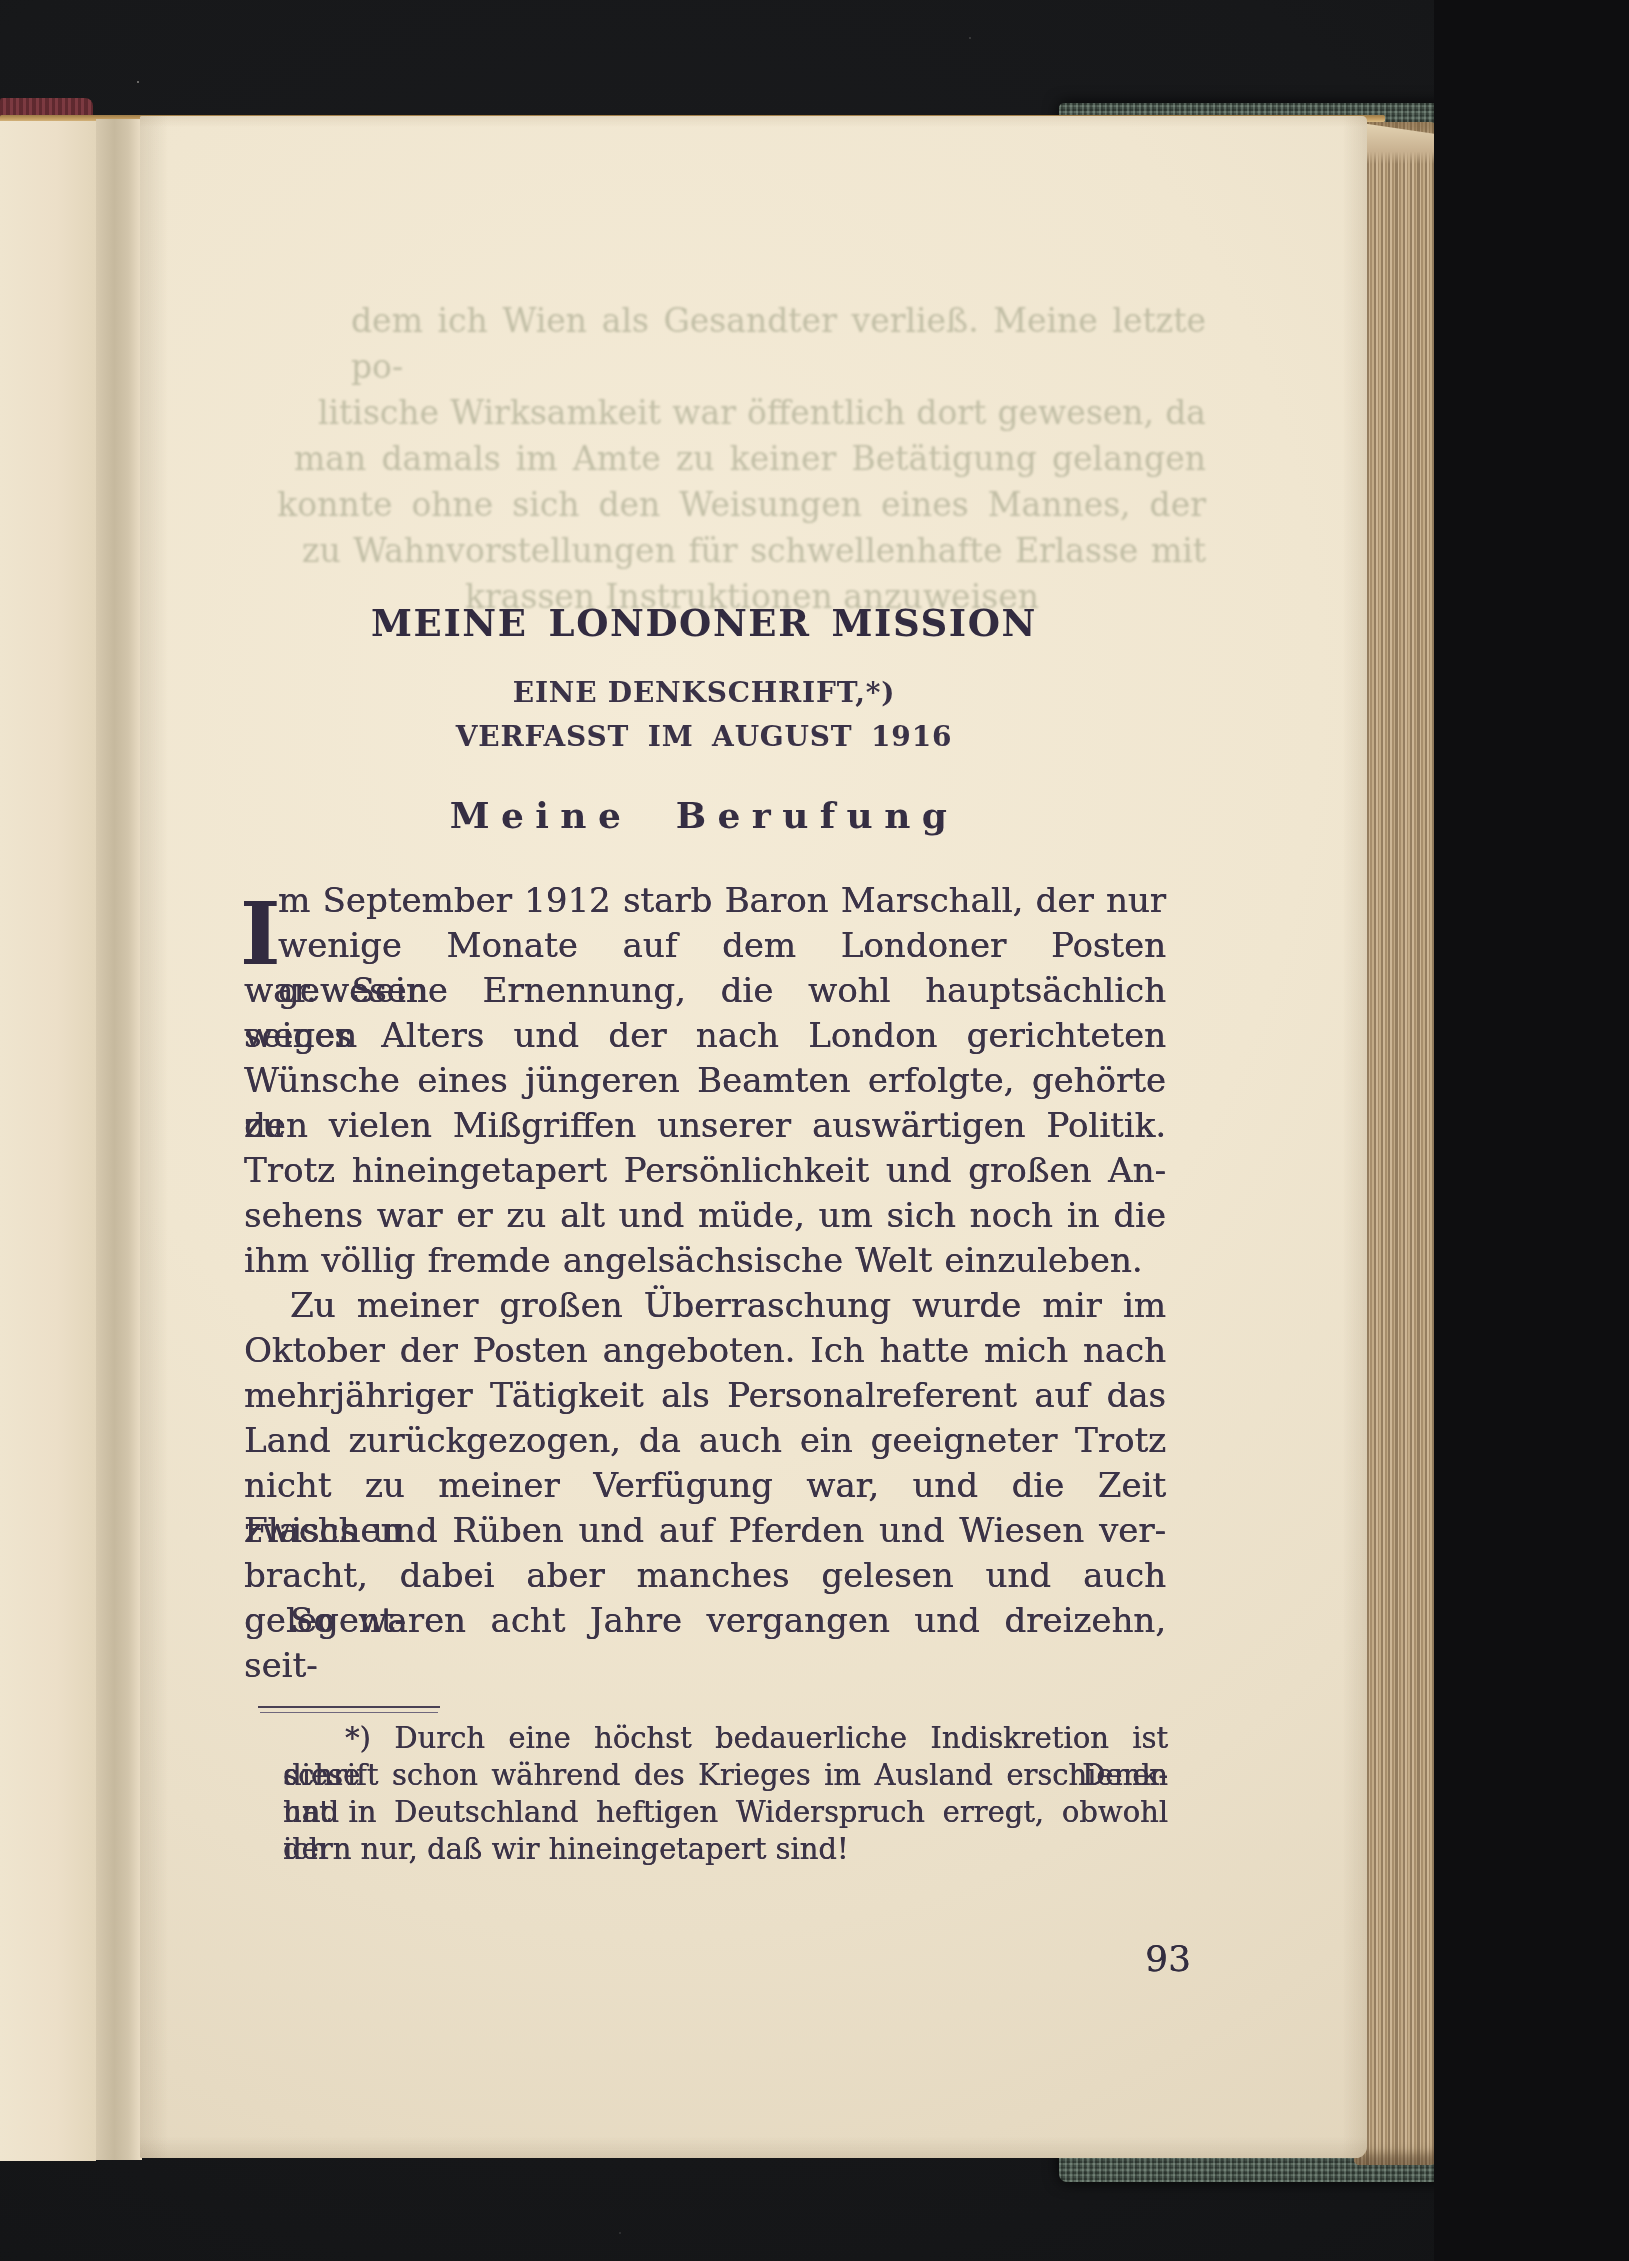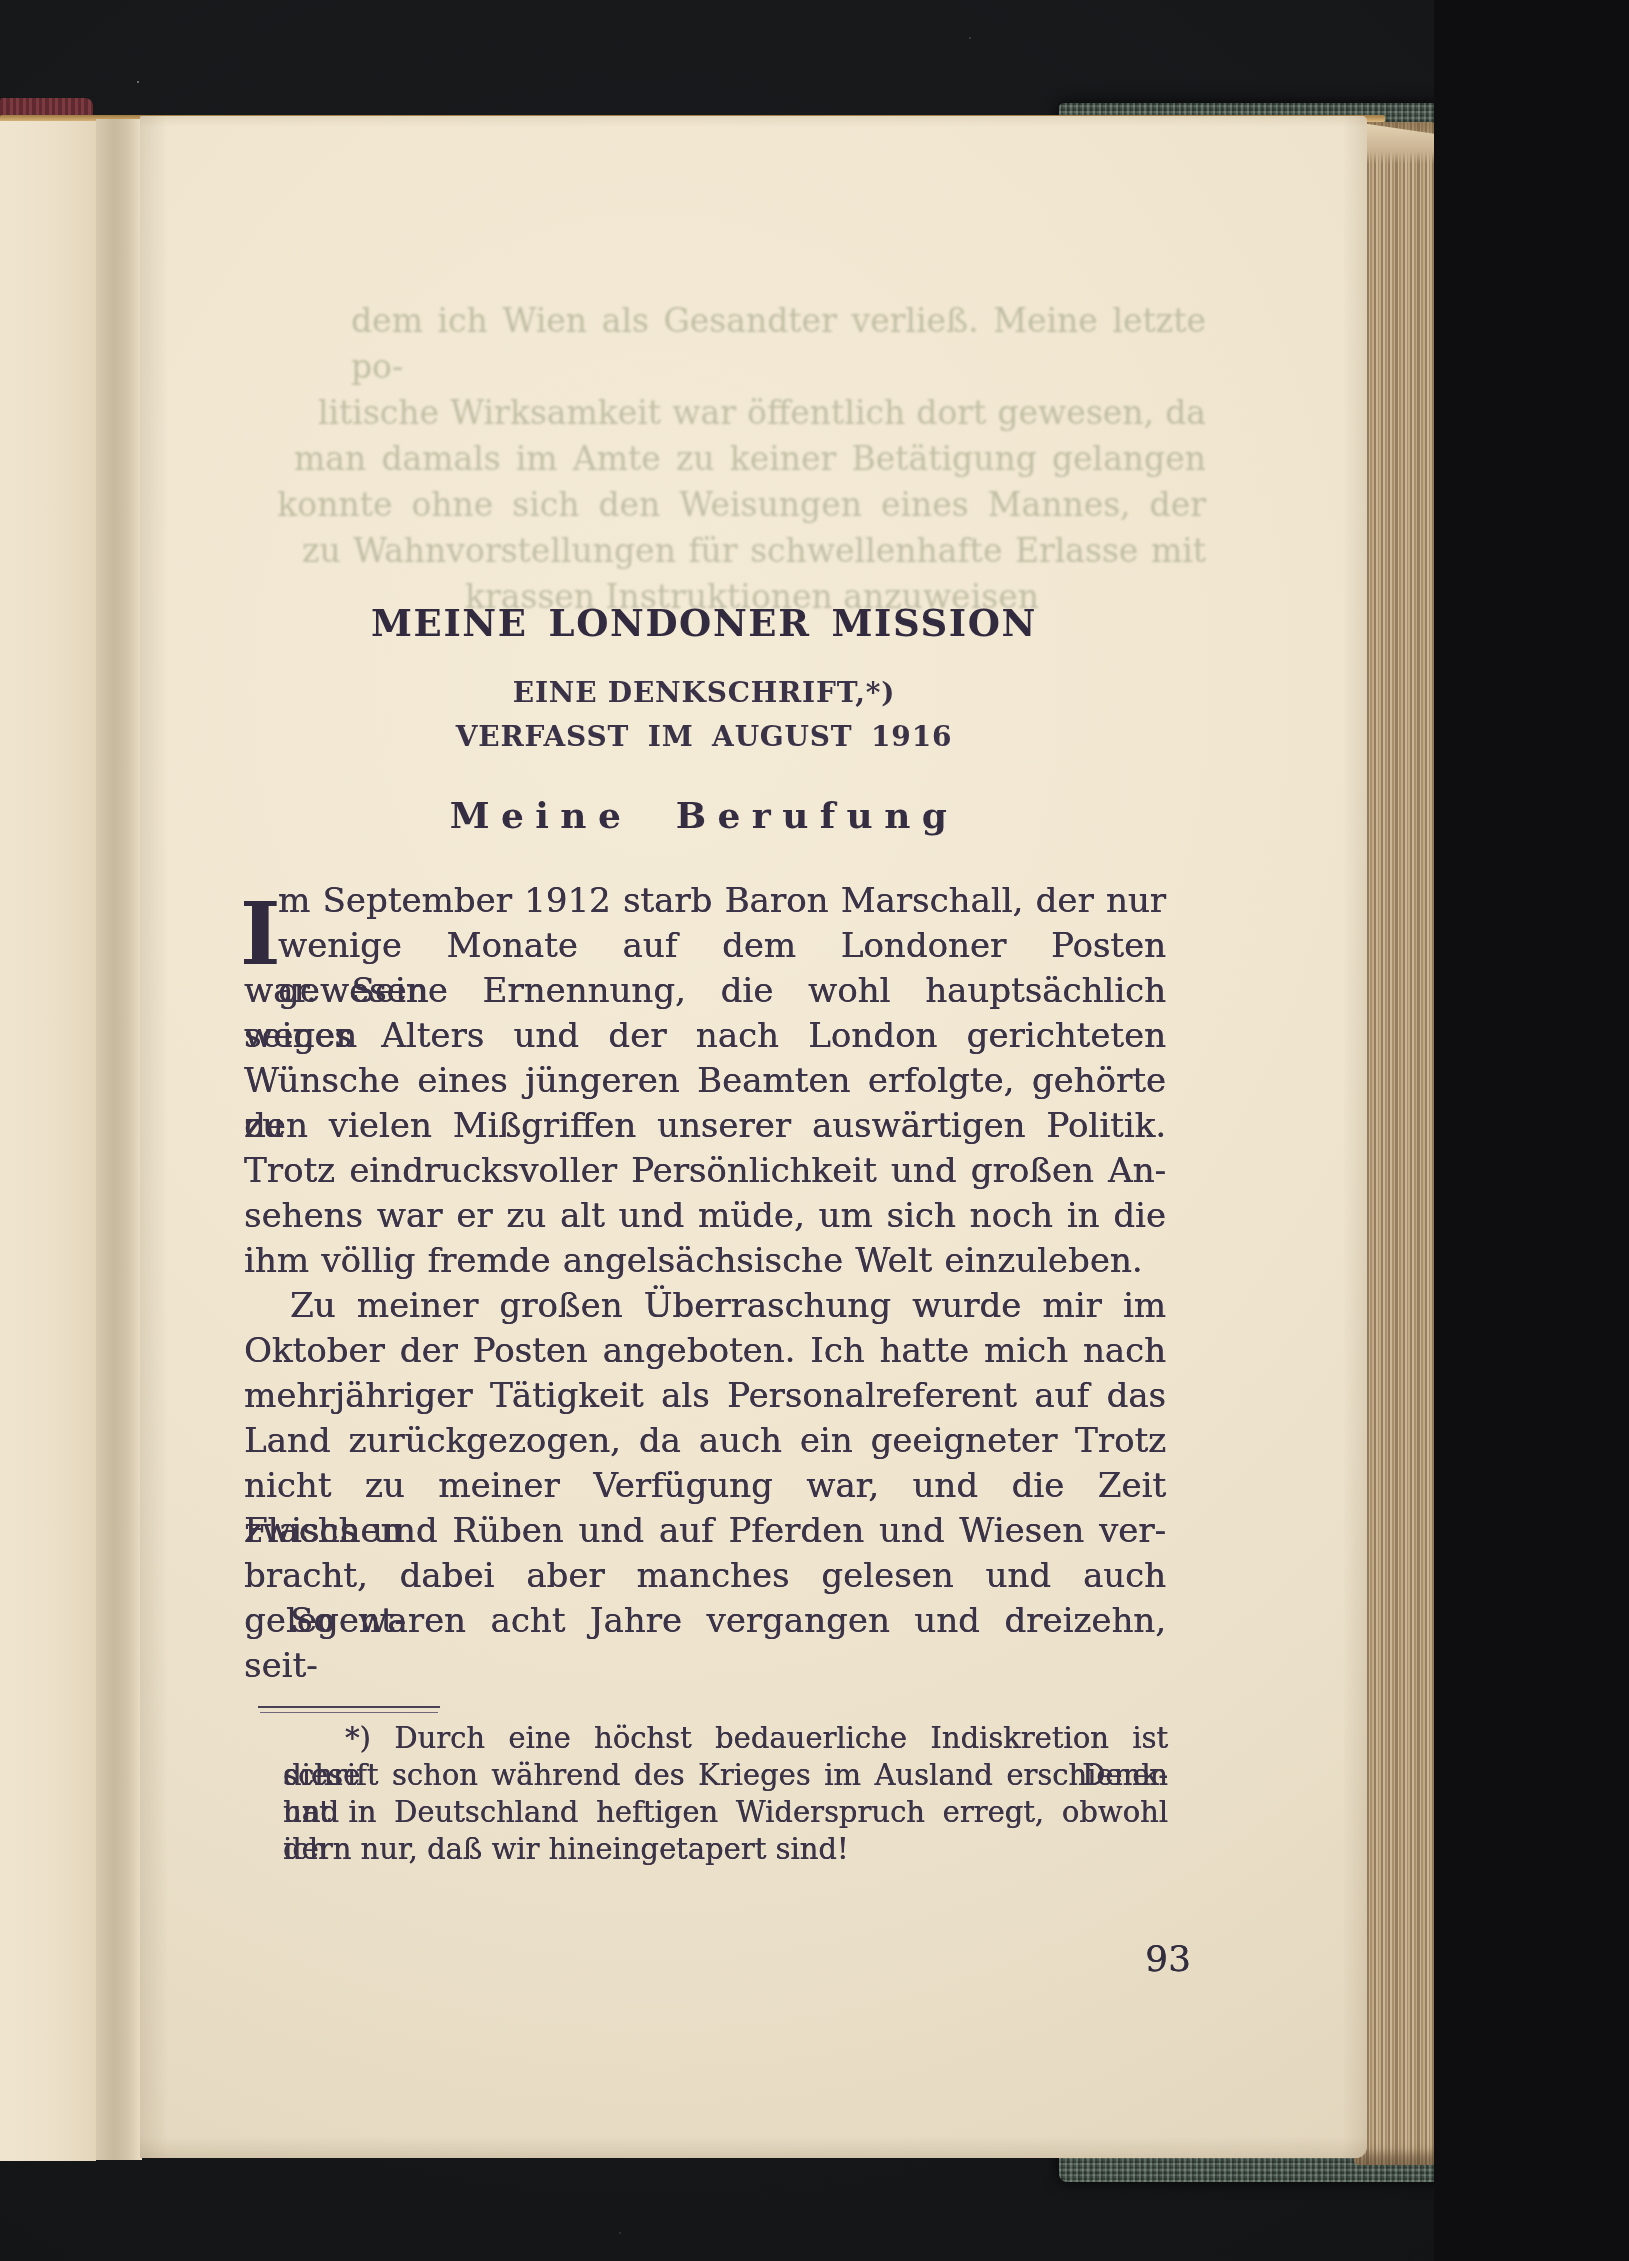--- a/index.html
+++ b/index.html
@@ -115,21 +115,21 @@
   <div class="section">Meine Berufung</div>
 
   <div class="body ink">
     <span class="dropcap">I</span>
     <div class="bline pl-cap">m September 1912 starb Baron Marschall, der nur</div>
     <div class="bline pl-cap">wenige Monate auf dem Londoner Posten gewesen</div>
     <div class="bline">war. Seine Ernennung, die wohl hauptsächlich wegen</div>
     <div class="bline">seines Alters und der nach London gerichteten</div>
     <div class="bline">Wünsche eines jüngeren Beamten erfolgte, gehörte zu</div>
     <div class="bline">den vielen Mißgriffen unserer auswärtigen Politik.</div>
-    <div class="bline">Trotz eindrucksvoller Persönlichkeit und großen An-</div>
+    <div class="bline">Trotz hineingetapert Persönlichkeit und großen An-</div>
     <div class="bline">sehens war er zu alt und müde, um sich noch in die</div>
     <div class="bline b-last">ihm völlig fremde angelsächsische Welt einzuleben.</div>
     <div class="bline indent">Zu meiner großen Überraschung wurde mir im</div>
     <div class="bline">Oktober der Posten angeboten. Ich hatte mich nach</div>
     <div class="bline">mehrjähriger Tätigkeit als Personalreferent auf das</div>
     <div class="bline">Land zurückgezogen, da auch ein geeigneter Trotz</div>
     <div class="bline">nicht zu meiner Verfügung war, und die Zeit zwischen</div>
     <div class="bline">Flachs und Rüben und auf Pferden und Wiesen ver-</div>
     <div class="bline">bracht, dabei aber manches gelesen und auch gelegent-</div>
     <div class="bline indent">So waren acht Jahre vergangen und dreizehn, seit-</div>

